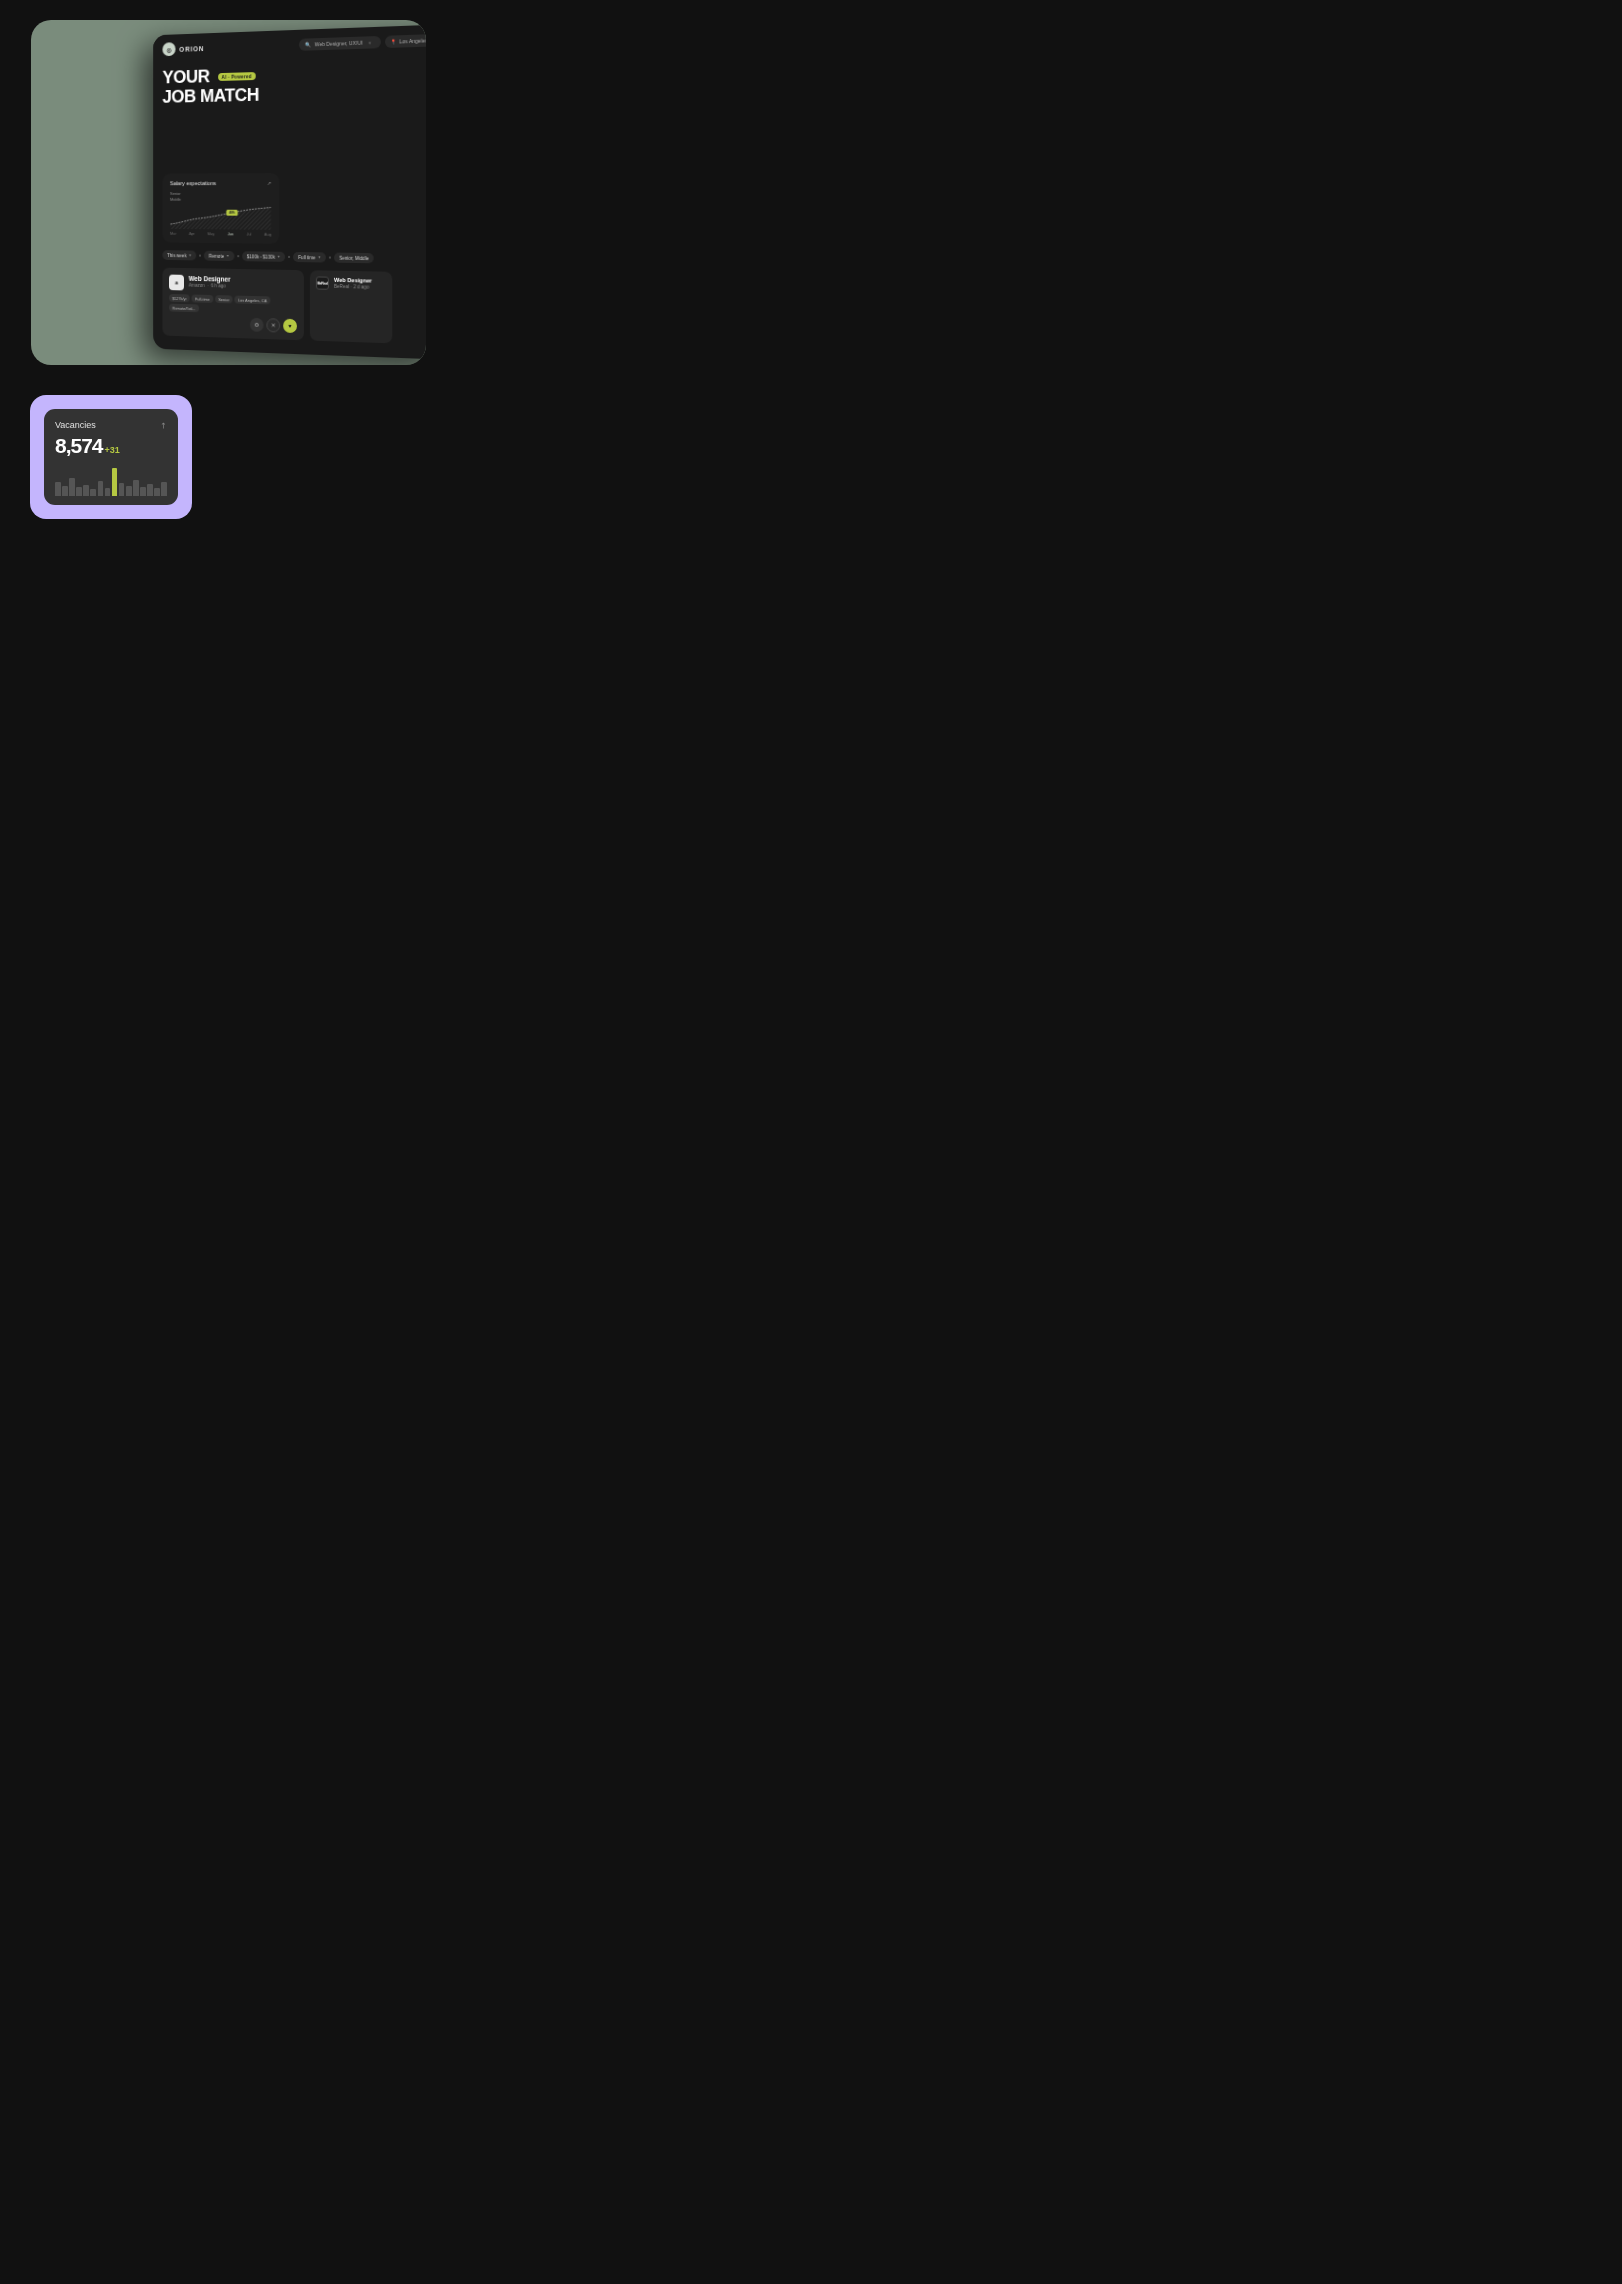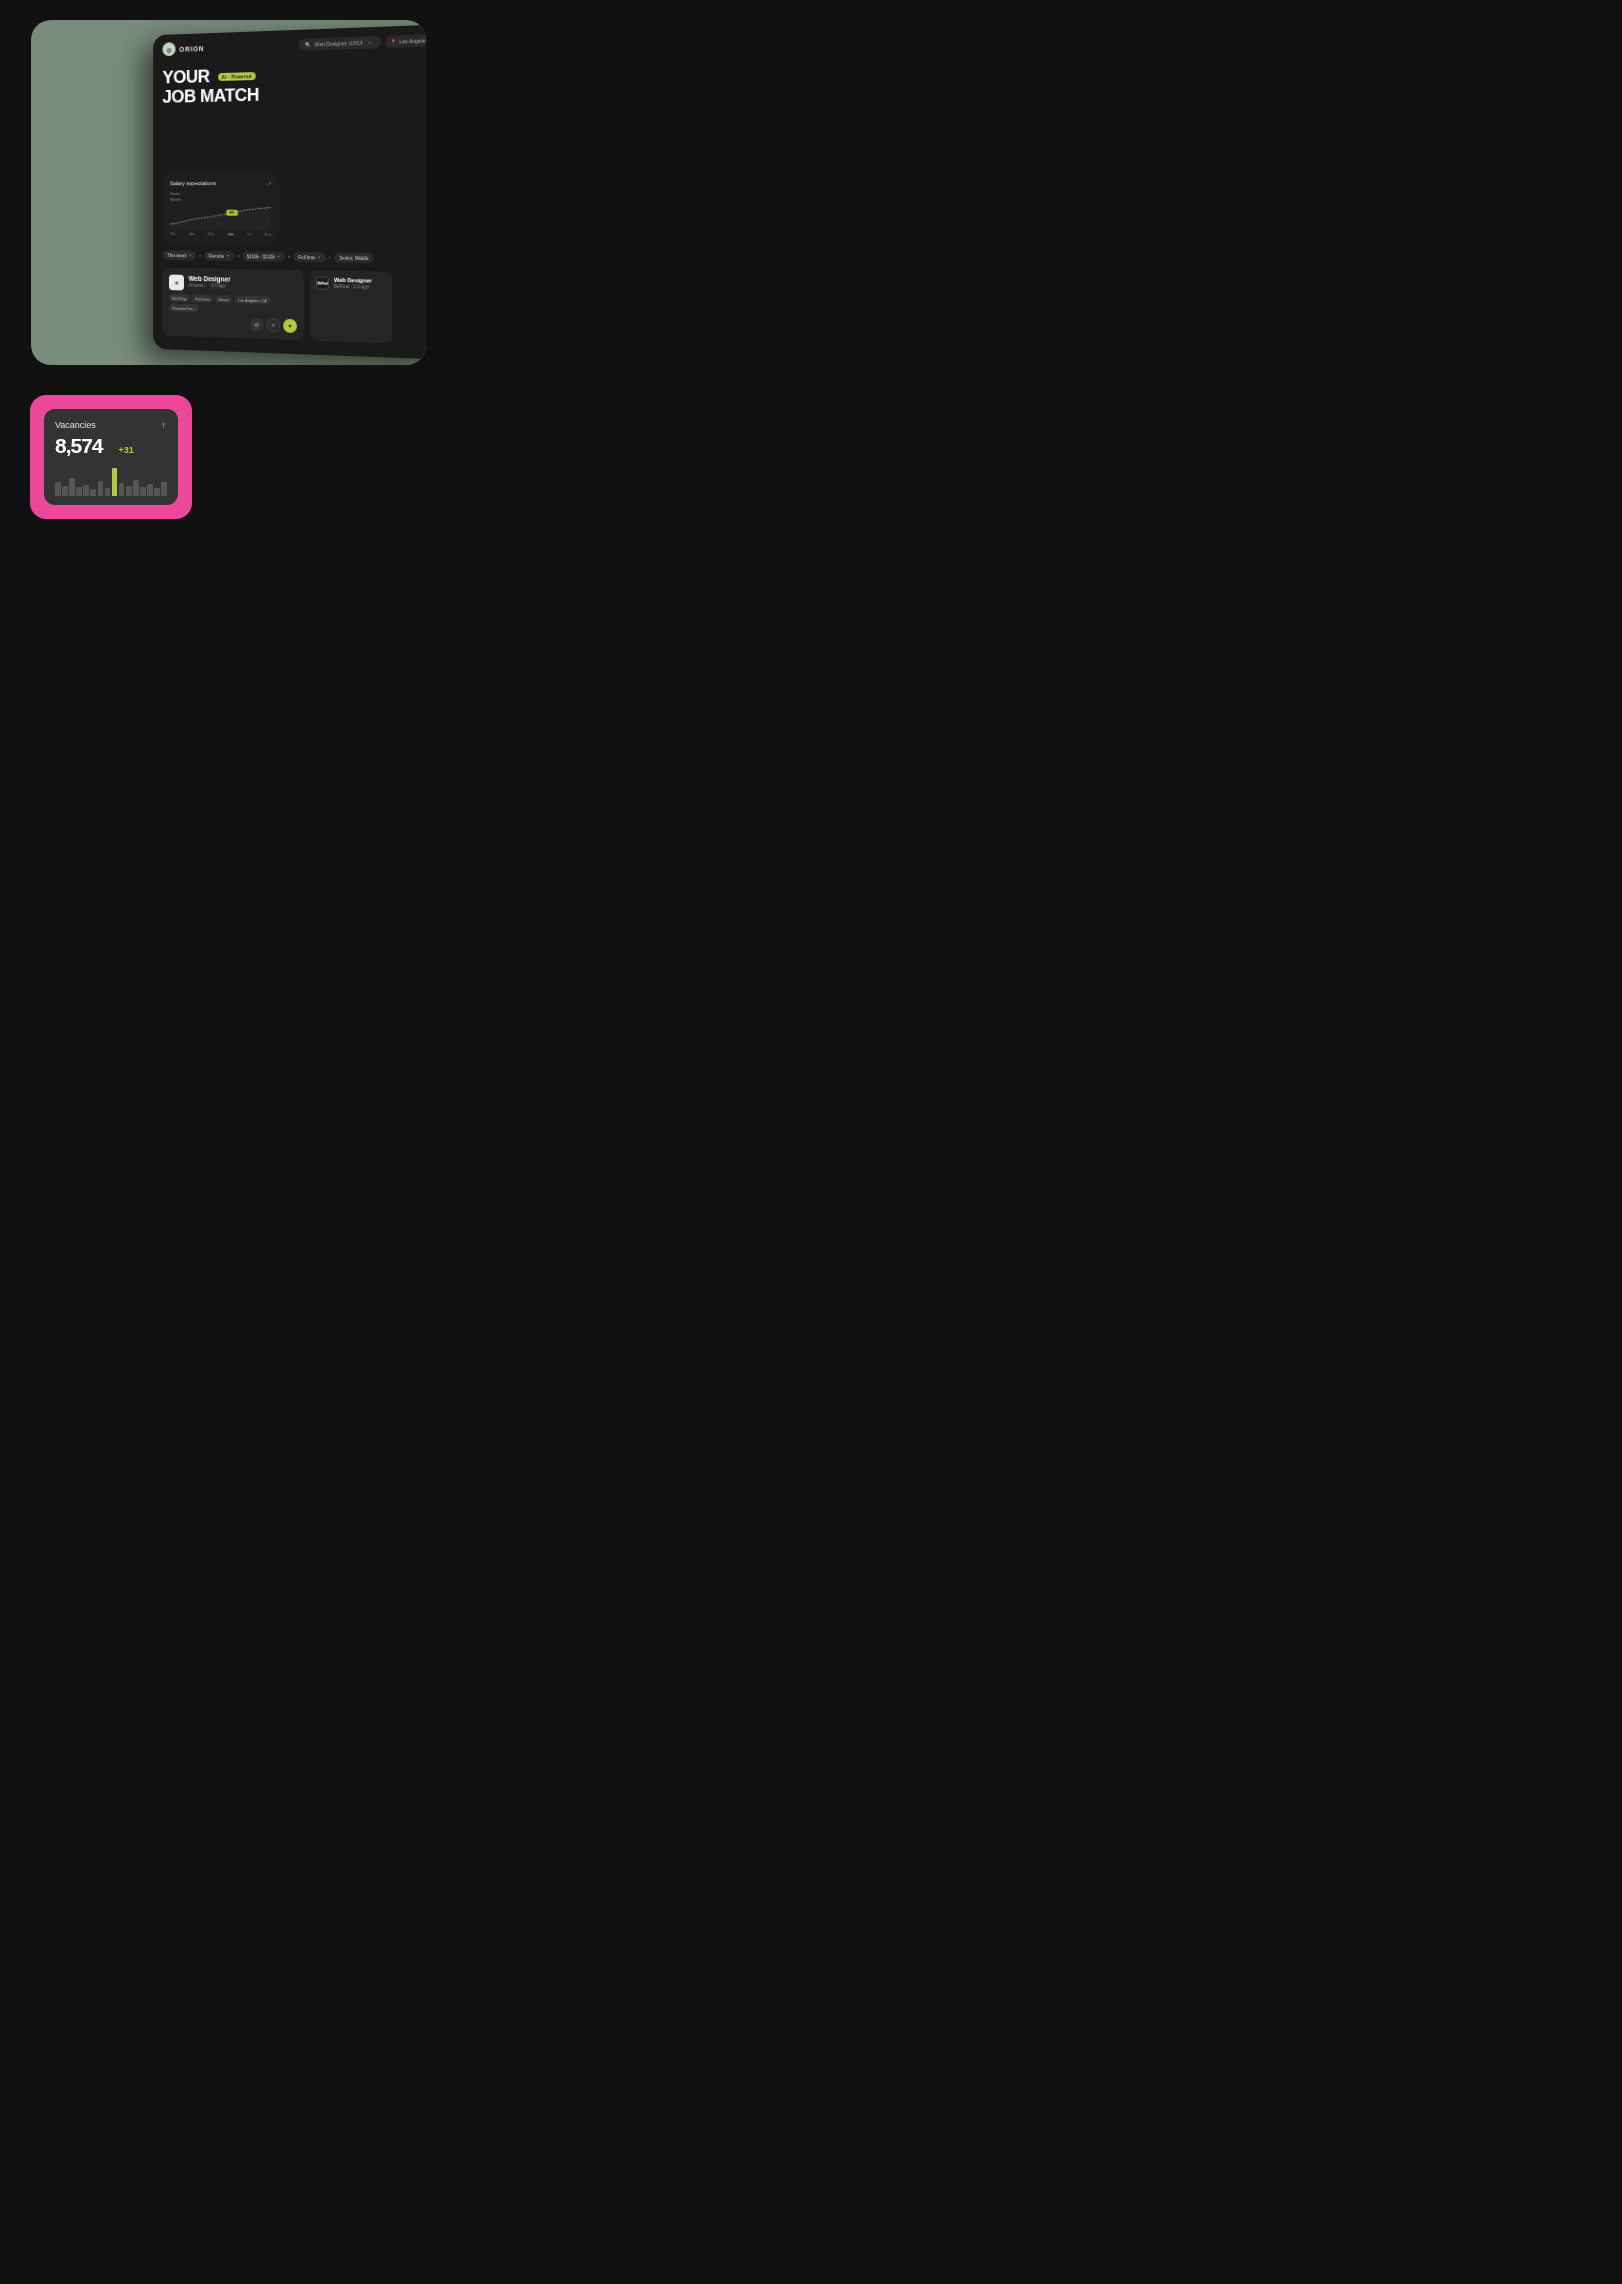--- a/index.html
+++ b/index.html
@@ -395,21 +395,21 @@
     .widget-wrapper {
       width: 213px;
       display: flex;
       justify-content: flex-start;
       align-self: flex-start;
       margin-left: 20px;
     }
 
     .vacancies-widget {
       width: 162px;
-      background: #ec4899;
+      background: #c4b5fd;
       border-radius: 16px;
       padding: 14px;
       position: relative;
     }
 
     .widget-inner {
       background: #333;
       border-radius: 11px;
       padding: 11px 11px 9px;
     }
@@ -430,21 +430,21 @@
     .widget-arrow {
       color: #888;
       font-size: 8px;
       transform: rotate(-45deg);
       display: inline-block;
     }
 
     .widget-count {
       display: flex;
       align-items: baseline;
-      gap: 16px;
+      gap: 2px;
       margin-bottom: 8px;
     }
 
     .count-main {
       color: #ffffff;
       font-size: 21px;
       font-weight: 700;
       letter-spacing: -1px;
     }
 

